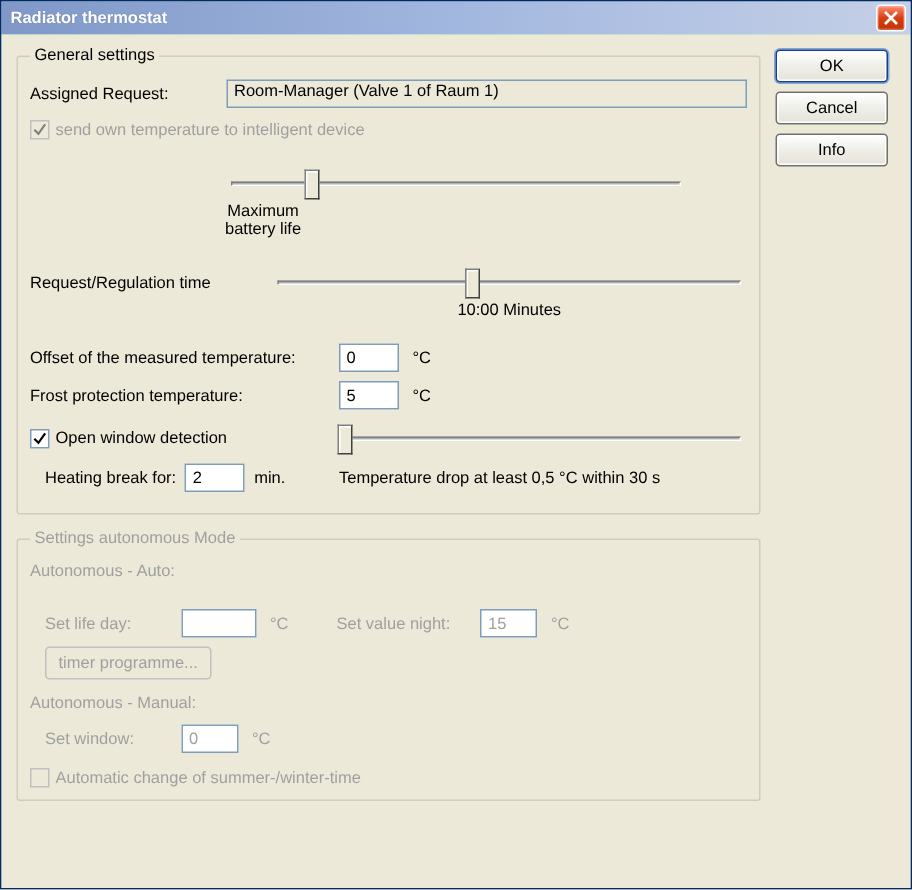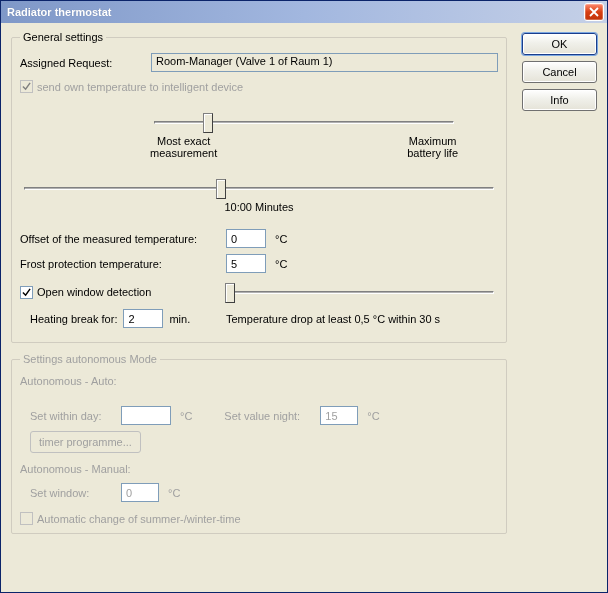--- a/index.html
+++ b/index.html
@@ -49,21 +49,21 @@
     background: #ece9d8;
     padding: 8px 10px;
     position: relative;
   }
   .main-columns {
     display: flex;
     gap: 10px;
     height: 100%;
   }
   .left-col { flex: 1; display:flex; flex-direction:column; gap:10px; }
-  .right-col { width: 80px; display:flex; flex-direction:column; gap:6px; padding-top: 2px; align-items: flex-end; }
+  .right-col { width: 80px; display:flex; flex-direction:column; gap:6px; padding-top: 2px; }
 
   fieldset.groupbox {
     border: 1px solid #d0ccc0;
     border-radius: 2px;
     margin: 0;
     padding: 10px 8px 8px 8px;
     position: relative;
   }
   fieldset.groupbox > legend {
     font-size: 11px;
@@ -201,28 +201,27 @@
             </span>
             <span style="color:#a0a0a0;">send own temperature to intelligent device</span>
           </div>
 
           <div style="margin: 0 40px 0 130px;">
             <div class="slider-wrap">
               <div class="slider-track"></div>
               <div class="slider-thumb" style="left:18%;"></div>
             </div>
             <div class="slider-labels">
-              <div>Most exact
-measurement</div>
               <div>Maximum
 battery life</div>
             </div>
           </div>
 
           <div class="row" style="margin-top:18px; align-items:flex-start;">
+            <span class="label" style="width:155px; padding-top:6px;">Request/Regulation time</span>
             <div class="flex1">
               <div class="slider-wrap">
                 <div class="slider-track"></div>
                 <div class="slider-thumb" style="left:42%;"></div>
               </div>
               <div class="slider-center-label">10:00 Minutes</div>
             </div>
           </div>
 
           <div class="row" style="margin-top:16px;">
@@ -264,21 +263,21 @@
           </div>
 
         </fieldset>
 
         <fieldset class="groupbox disabled group-autonomous">
           <legend>Settings autonomous Mode</legend>
 
           <div class="label" style="margin-bottom:19px;">Autonomous - Auto:</div>
 
           <div class="row" style="padding-left:10px;">
-            <span class="label" style="width:85px;">Set within day:</span>
+            <span class="label" style="width:85px;">Set life day:</span>
             <input type="text" class="textbox disabled" style="width: 38px; padding-left: 44px;" disabled="" value="21">
             <span class="deg">°C</span>
             <span style="width:20px;"></span>
             <span class="label" style="width:90px;">Set value night:</span>
             <input type="text" class="textbox disabled" style="width: 38px;" disabled="" value="15">
             <span class="deg">°C</span>
           </div>
 
           <div class="row" style="padding-left:10px; margin-top:6px; margin-bottom:10px;">
             <button class="btn disabled-btn" disabled="">timer programme...</button>

